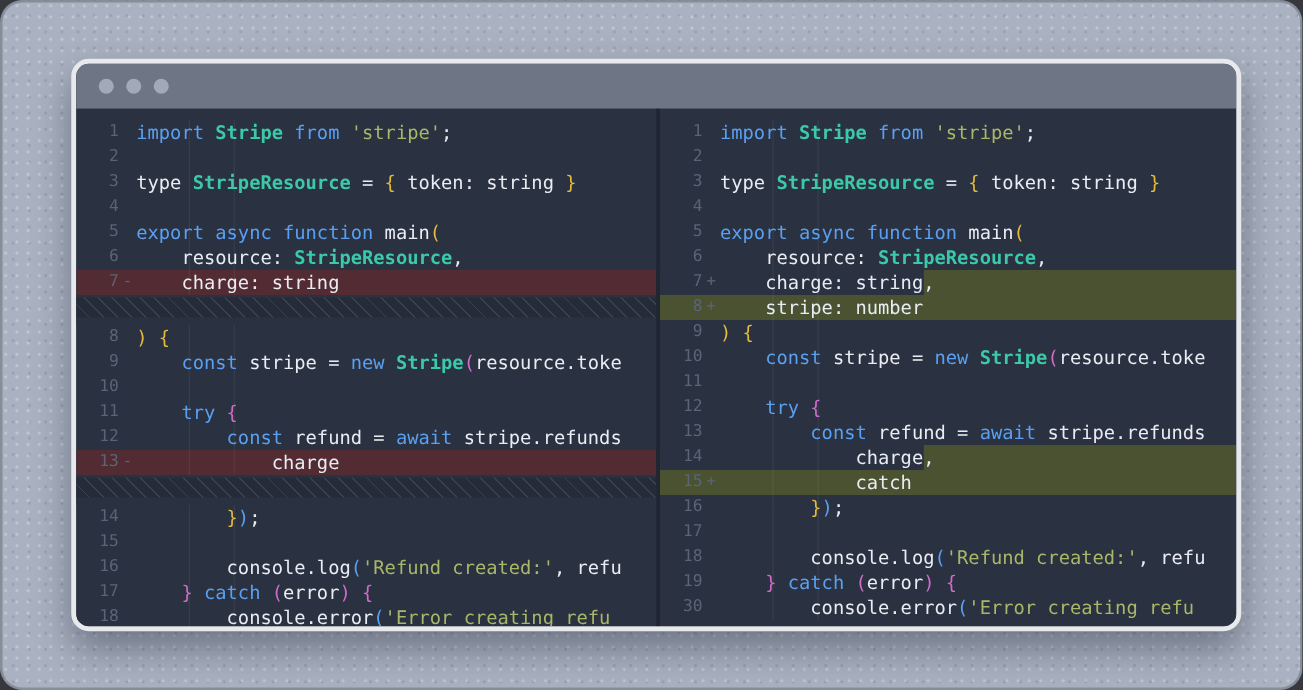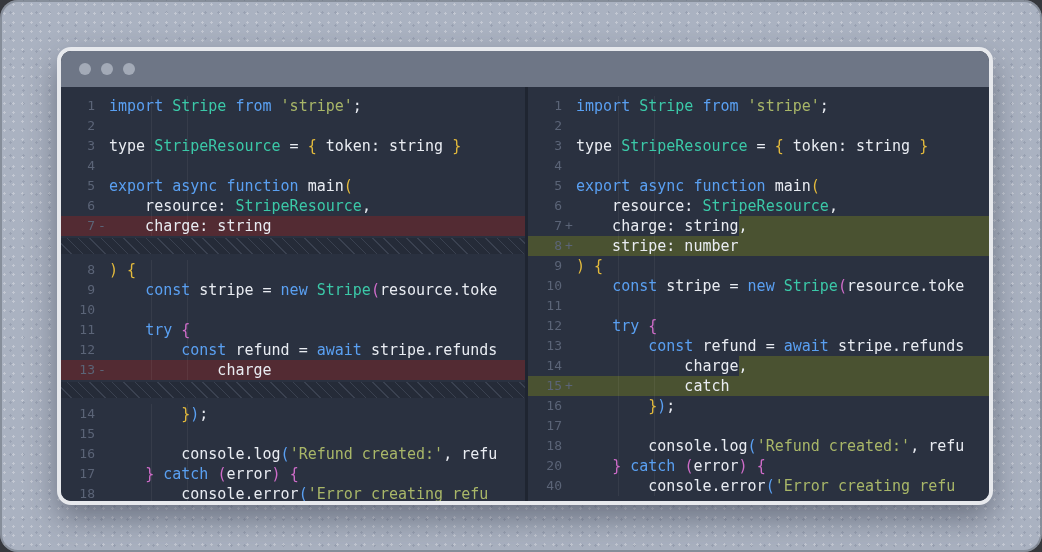--- a/index.html
+++ b/index.html
@@ -26,21 +26,21 @@
     background-image:linear-gradient(rgba(255,255,255,.055),rgba(255,255,255,.055)),
                      linear-gradient(rgba(255,255,255,.055),rgba(255,255,255,.055));
     background-size:1px 100%,1px 100%;background-position:42px 0,78px 0;background-repeat:no-repeat;}
   .code span{white-space:pre;}
   .row.del{background:#532b33;}
   .row.add{background:#4a5231;}
   .tail{flex:1;background:#4a5231;}
   .row.fill{display:block;padding:2px 0;background:#2a3140;}
   .fillband{height:16px;background:repeating-linear-gradient(45deg,#252b38 0 7px,#3a4150 7px 8px);}
   .tok-k{color:#5aa0f2;}  
-  .tok-t{color:#3bc9a8;}  
+  .tok-t{color:#3bc9a8;font-weight:bold;}  
   .tok-s{color:#a9b768;}  
   .tok-y{color:#e3ba3c;}  
   .tok-p{color:#cf6cc9;}  
   .tok-b{color:#5aa0f2;}  
   .tok-w{color:#e9ecf2;}  
 </style>
 </head>
 <body>
 
 <div class="card">
@@ -234,25 +234,25 @@
             <span class="num">17</span>
             <span class="mark"></span>
             <div class="code"></div>
           </div>
           <div class="row ">
             <span class="num">18</span>
             <span class="mark"></span>
             <div class="code"><span class="tok-w">        console.log</span><span class="tok-b">(</span><span class="tok-s">'Refund created:'</span><span class="tok-w">, refu</span></div>
           </div>
           <div class="row ">
-            <span class="num">20</span>
+            <span class="num">19</span>
             <span class="mark"></span>
             <div class="code"><span class="tok-w">    </span><span class="tok-p">}</span><span class="tok-w"> </span><span class="tok-k">catch</span><span class="tok-w"> </span><span class="tok-p">(</span><span class="tok-w">error</span><span class="tok-p">)</span><span class="tok-w"> </span><span class="tok-p">{</span></div>
           </div>
           <div class="row ">
-            <span class="num">40</span>
+            <span class="num">30</span>
             <span class="mark"></span>
             <div class="code"><span class="tok-w">        console.error</span><span class="tok-b">(</span><span class="tok-s">'Error creating refu</span></div>
           </div>
         </div>
     </div>
   </div>
 </div>
 
 </body></html>

